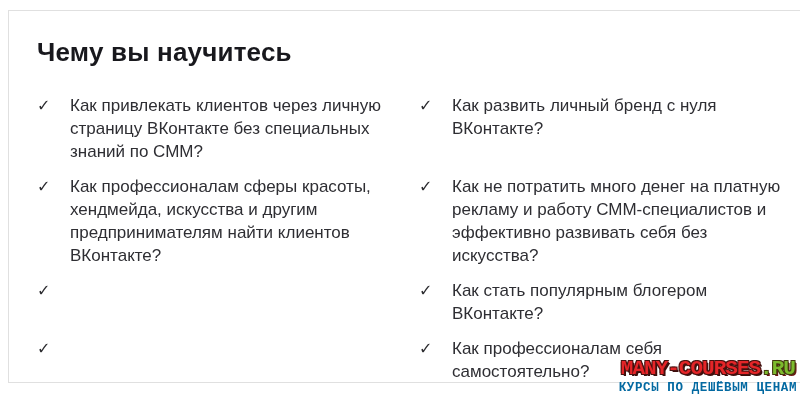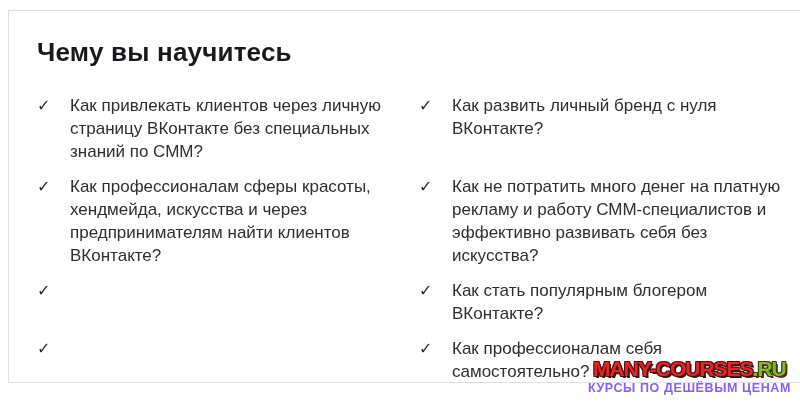--- a/index.html
+++ b/index.html
@@ -46,25 +46,26 @@
   }
   .item-text {
     font-size: 17px;
     line-height: 23px;
     color: #2e2e33;
     white-space: pre-line;
     padding-right: 6px;
   }
   .watermark {
     position: absolute;
-    right: 9px; bottom: 13px;
+    right: 3px; bottom: 13px;
     text-align: center;
     z-index: 5;
     cursor: pointer;
     line-height: 1;
+    font-family: Liberation Mono, monospace;
   }
   .brand {
     font-size: 21px;
     font-weight: 700;
     letter-spacing: -1px;
     white-space: nowrap;
   }
   .brand-main {
     color: #e52528;
     text-shadow: -1px -1px 0 #4a1210, 1px -1px 0 #4a1210,
@@ -75,21 +76,21 @@
     color: #7dbb2d;
     text-shadow: -1px -1px 0 #433a10, 1px -1px 0 #433a10,
                  -1px 1px 0 #433a10, 1px 1px 0 #433a10,
                  2px 2px 0 #6e1512;
   }
   .tagline {
     margin-top: 3px;
     font-size: 12.5px;
     font-weight: 700;
     letter-spacing: 0.6px;
-    color: #8b5cf6;
+    color: #0369a1;
     text-shadow: 0 0 1px #ffffff;
     white-space: nowrap;
   }
 </style>
 </head>
 <body>
 
 <div class="card">
   <h2 class="page-title">Чему вы научитесь</h2>
 
@@ -97,21 +98,21 @@
 
     <div class="item">
       <span class="check">✓</span>
       <span class="item-text">Как привлекать клиентов через личную
 страницу ВКонтакте без специальных
 знаний по СММ?</span>
     </div>
     <div class="item">
       <span class="check">✓</span>
       <span class="item-text">Как профессионалам сферы красоты,
-хендмейда, искусства и через
+хендмейда, искусства и другим
 предпринимателям найти клиентов
 ВКонтакте?</span>
     </div>
     <div class="item">
       <span class="check">✓</span>
     </div>
     <div class="item">
       <span class="check">✓</span>
     </div>
 

